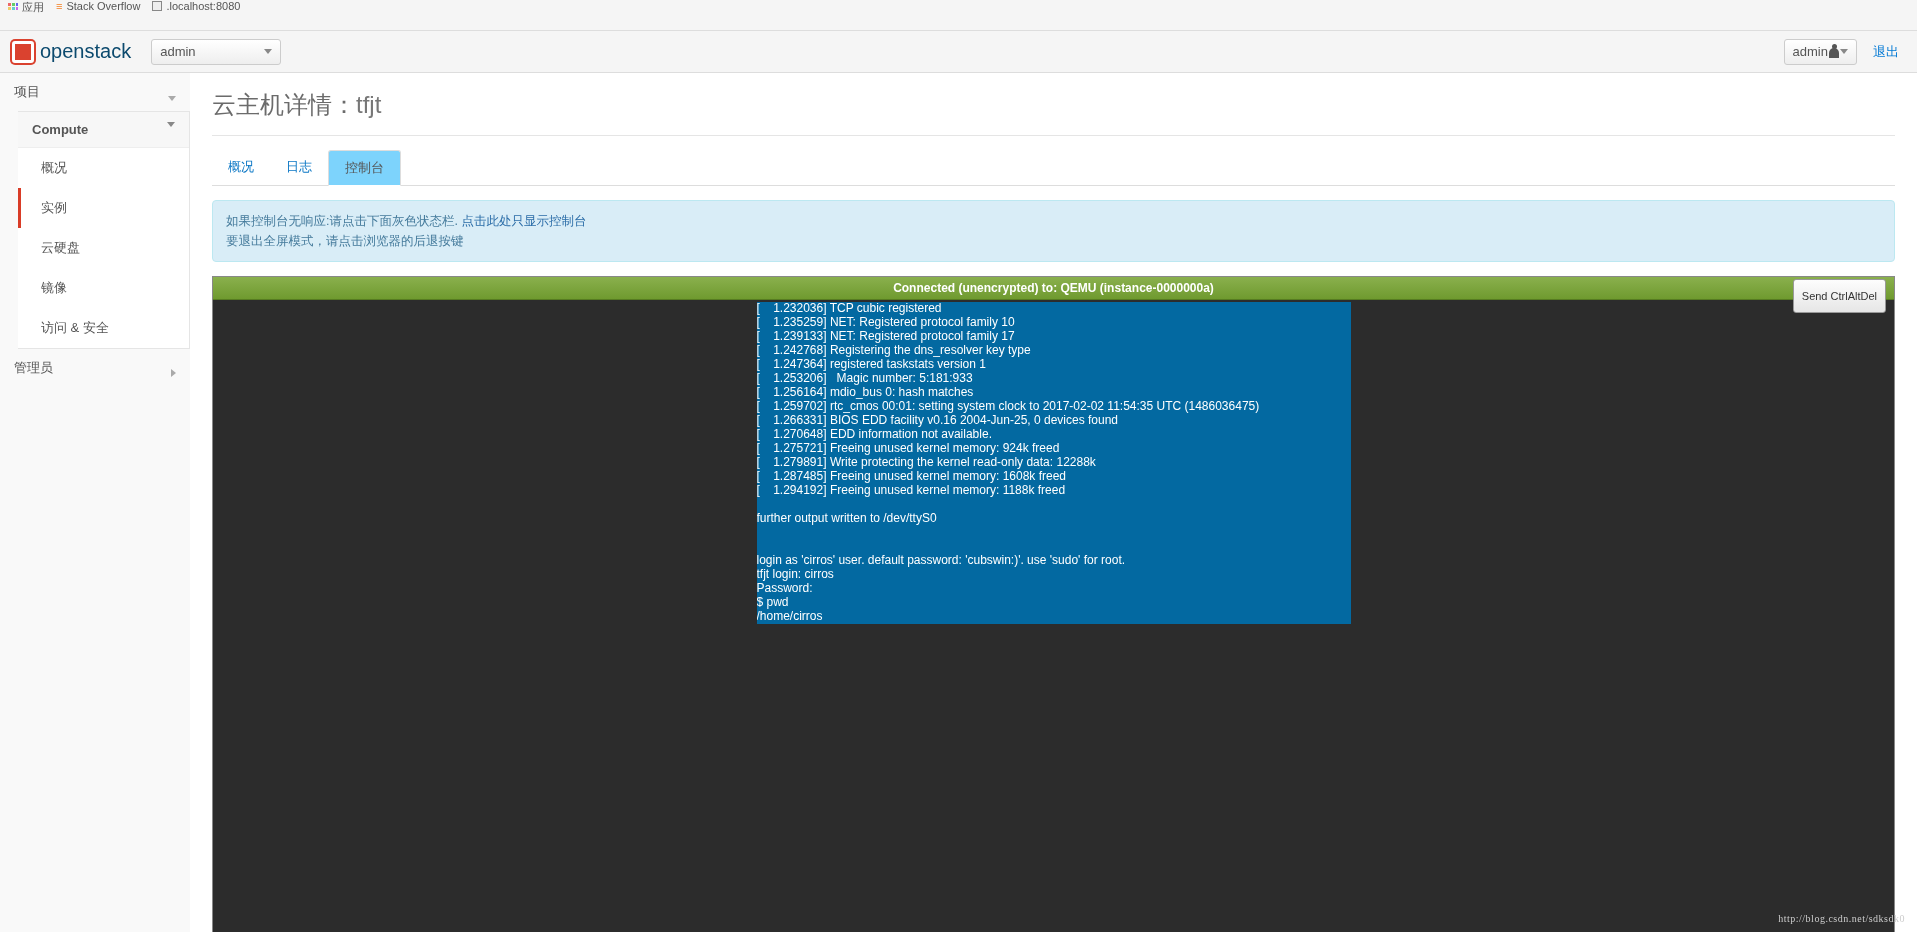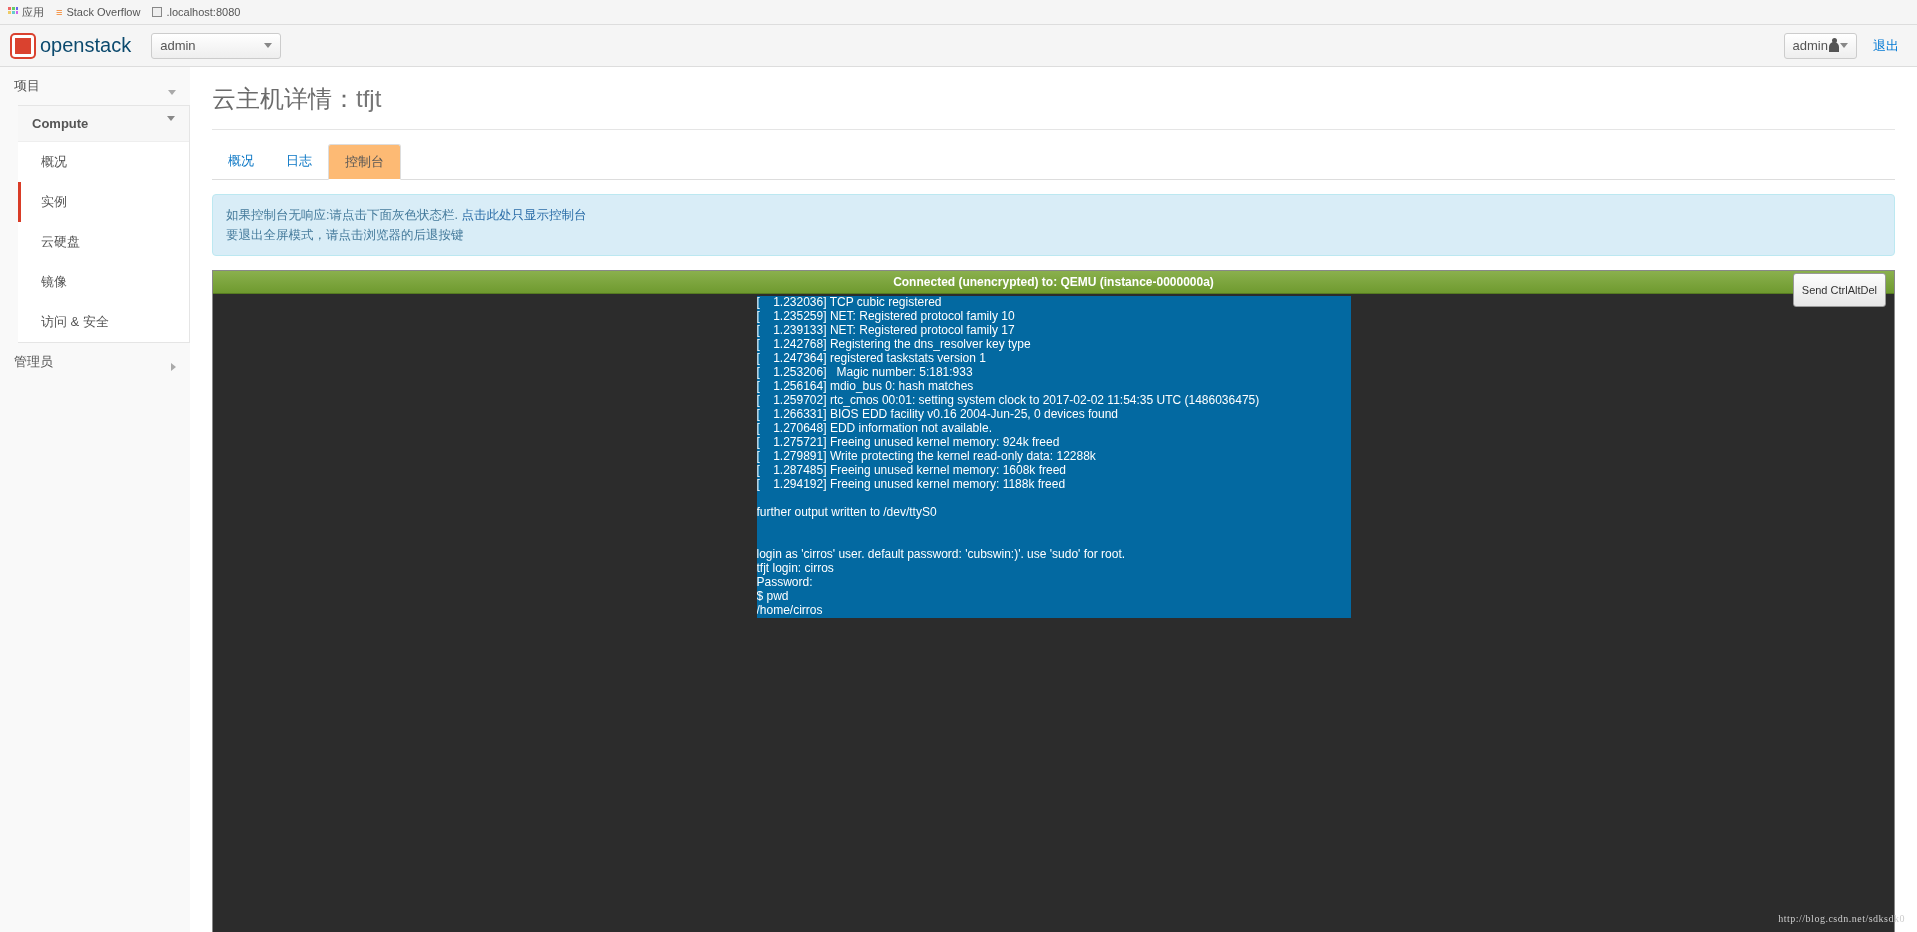--- a/index.html
+++ b/index.html
@@ -1,18 +1,18 @@
 <!DOCTYPE html>
 <html><head>
 <meta charset="utf-8">
 <style>
   *{box-sizing:border-box;margin:0;padding:0;font-family:"Helvetica Neue",Arial,"Microsoft YaHei",sans-serif}
   body{background:#fff;color:#333;font-size:13px;width:1917px}
   
-  .browser-strip{height:25px;background:#f5f5f5;border-bottom:1px solid #ddd;display:flex;align-items:center;gap:12px;padding:0 8px;font-size:11px;color:#555}
+  .browser-strip{height:31px;background:#f5f5f5;border-bottom:1px solid #ddd;display:flex;align-items:flex-start;gap:12px;padding:0 8px;font-size:11px;color:#555}
   .bs-apps{display:flex;align-items:center;gap:4px}
   .bs-apps-icon{display:inline-block;width:10px;height:10px;background:
     linear-gradient(#e66,#e66) 0 0/3px 3px no-repeat,
     linear-gradient(#6c6,#6c6) 4px 0/3px 3px no-repeat,
     linear-gradient(#66e,#66e) 8px 0/3px 3px no-repeat,
     linear-gradient(#ec6,#ec6) 0 4px/3px 3px no-repeat,
     linear-gradient(#6cc,#6cc) 4px 4px/3px 3px no-repeat,
     linear-gradient(#c6e,#c6e) 8px 4px/3px 3px no-repeat}
   .so-icon{color:#f48024;font-weight:bold}
   .fav{width:10px;height:10px;border:1px solid #888;display:inline-block;background:#eee}
@@ -37,21 +37,21 @@
   .nav-sub{background:#fff;border:1px solid #e5e5e5;border-left:none;margin:0 0 0 18px}
   .nav-sub-header{display:flex;align-items:flex-start;justify-content:space-between;padding:10px 14px;font-weight:600;color:#555;cursor:pointer;background:#f7f7f7;border-bottom:1px solid #eee}
   .nav-item{padding:11px 14px 11px 20px;color:#555;cursor:pointer;border-left:3px solid transparent}
   .nav-item.active{border-left:3px solid #d93c27;background:#fff;font-weight:500}
   
   .main{flex:1;padding:12px 22px 0 22px}
   .page-title{font-size:24px;font-weight:300;color:#6b6b6b;border-bottom:1px solid #e5e5e5;padding:4px 0 14px 0;margin-bottom:14px}
   .page-title .iname{color:#777}
   .tabs{display:flex;border-bottom:1px solid #ddd;margin-bottom:14px}
   .tab{padding:8px 16px;color:#0b77c5;cursor:pointer;font-size:13px}
-  .tab.active{border:1px solid #ddd;border-bottom:1px solid #fff;margin-bottom:-1px;border-radius:3px 3px 0 0;color:#555;background:#fdba74}
+  .tab.active{border:1px solid #ddd;border-bottom:1px solid #fff;margin-bottom:-1px;border-radius:3px 3px 0 0;color:#555;background:#7dd3fc}
   .section-title{font-size:17px;font-weight:500;color:#5c5c5c;border-bottom:1px solid #e5e5e5;padding:0 0 8px 0;margin-bottom:10px}
   .info-box{background:#d9edf7;border:1px solid #bce8f1;border-radius:4px;padding:10px 13px;color:#447a9b;font-size:12.5px;line-height:1.6;margin-bottom:14px}
   .info-box a{color:#2b6da8;text-decoration:none}
   
   .vnc-wrap{background:#2c2c2c;border:1px solid #888;position:relative}
   .vnc-header{background:linear-gradient(#8ab04d,#6f9a2f);color:#fff;text-align:center;font-size:12px;font-weight:600;padding:4px 0;position:relative;border-bottom:1px solid #567b21}
   .vnc-btn{position:absolute;right:8px;top:2px;background:linear-gradient(#fdfdfd,#e6e6e6);border:1px solid #999;border-radius:3px;padding:10px 8px;font-size:11px;color:#333;cursor:pointer}
   .vnc-screen{background:#2c2c2c;height:700px;display:flex;justify-content:center;padding-top:2px}
   .vnc-term{width:594px;background:#0369a1;color:#fff;font-family:"Courier New",monospace;font-size:12px;line-height:13px;white-space:pre;padding:0;height:322px;overflow:hidden}
   .watermark{position:fixed;right:12px;bottom:8px;color:#ccc;font-size:10px;font-family:Georgia,serif;letter-spacing:.5px;pointer-events:none}

